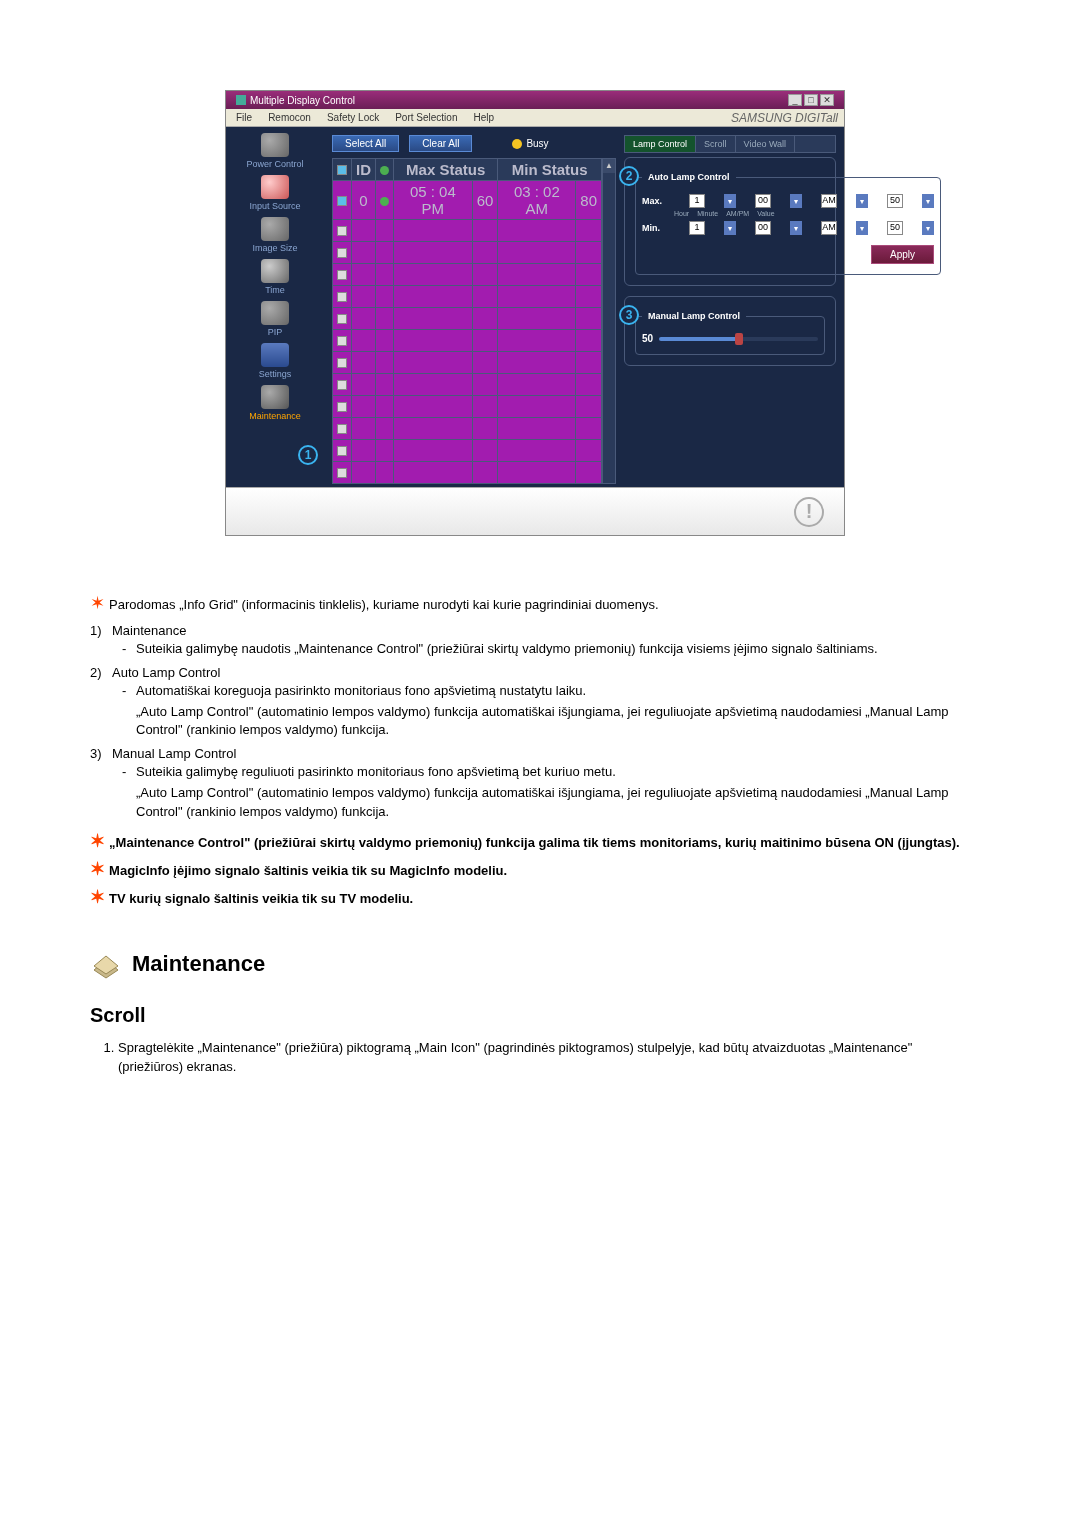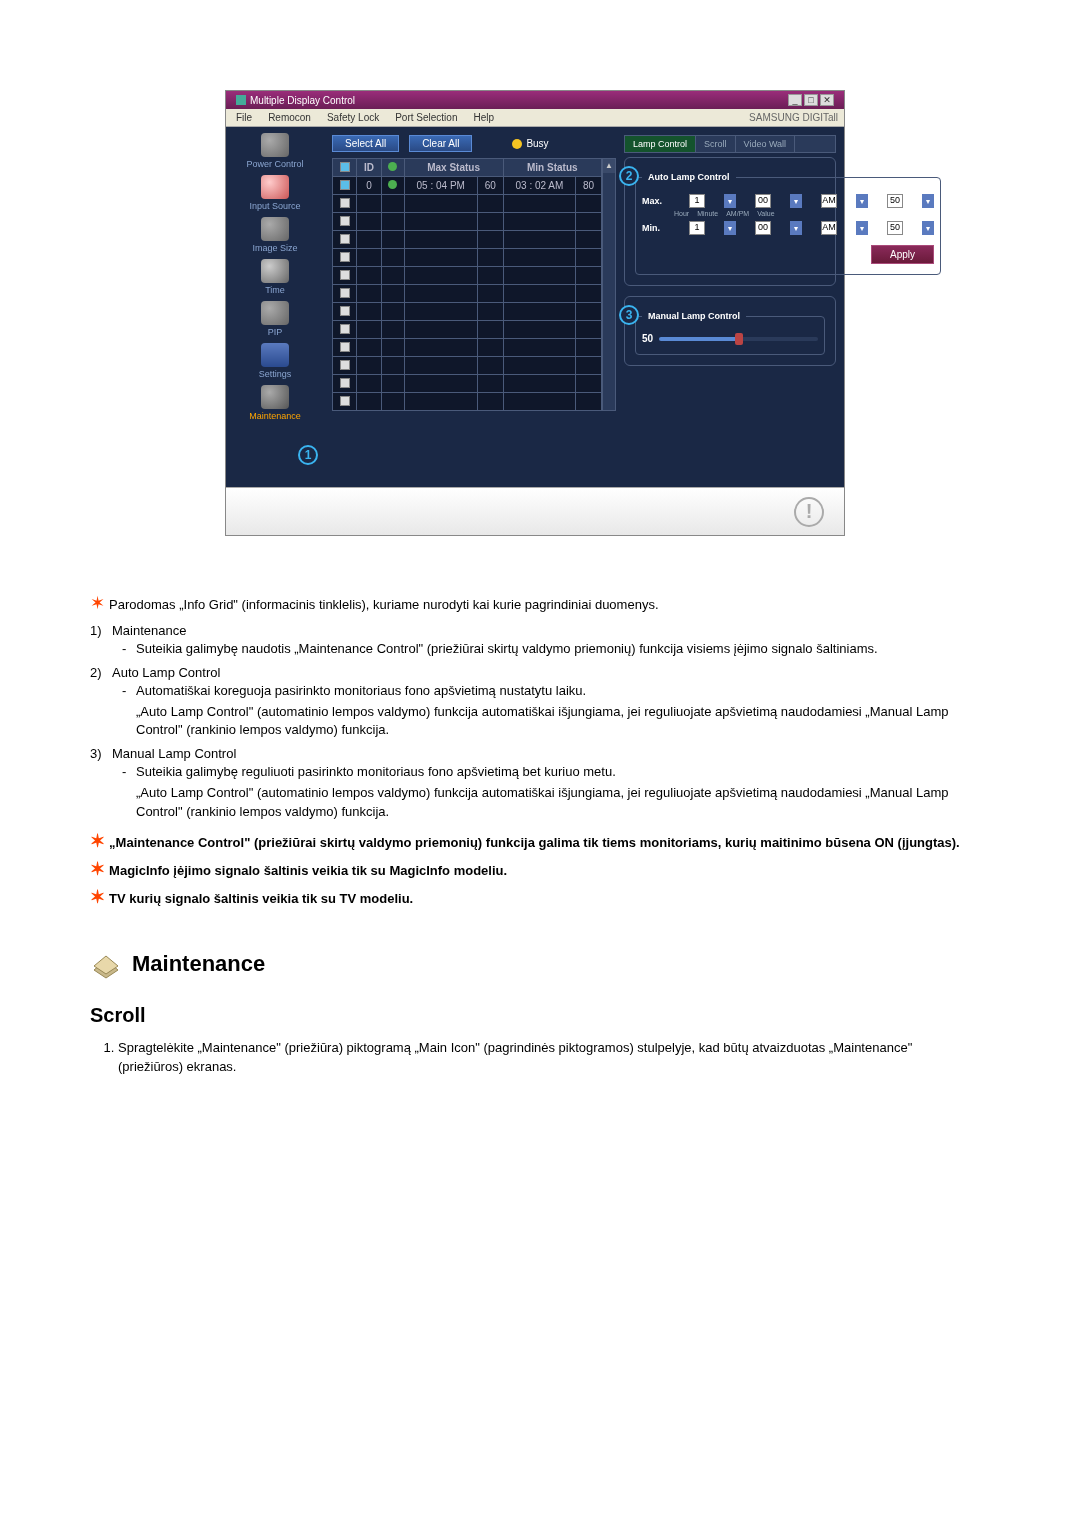--- a/index.html
+++ b/index.html
@@ -8,38 +8,38 @@
 .screenshot-wrap{display:flex;justify-content:center;margin-bottom:60px}
 .screenshot{width:620px;border:1px solid #888;background:#fff;font-size:10px;color:#333}
 .titlebar{background:linear-gradient(#9a2d7a,#6b1e56);color:#fff;padding:2px 10px;display:flex;align-items:center;justify-content:space-between;height:18px}
 .titlebar-left{display:flex;align-items:center;gap:4px}
 .titlebar svg{width:10px;height:10px}
 .title-controls{display:flex;gap:2px}
 .title-controls span{width:14px;height:12px;background:#ddd;border:1px solid #999;display:flex;align-items:center;justify-content:center;font-size:9px;color:#333}
 .menubar{background:#ece9d8;border-bottom:1px solid #aaa;padding:2px 6px;display:flex;align-items:center;justify-content:space-between;height:18px}
 .menubar-items{display:flex;gap:8px;font-size:10px}
 .menubar-items span{padding:1px 4px}
-.brand{font-size:10px;color:#666;}
+.brand{font-size:12px;color:#666;font-style:italic}
 .main-area{display:flex;background:#1a2845;height:360px}
 .sidebar{width:100px;background:#1a2845;padding:6px 4px;display:flex;flex-direction:column;gap:6px;align-items:center;position:relative}
 .sb-item{color:#8aa5d0;font-size:9px;text-align:center;display:flex;flex-direction:column;align-items:center;gap:2px}
 .sb-item.active{color:#ffa500}
 .sb-icon{width:28px;height:24px;background:radial-gradient(circle at 30% 30%,#aaa,#666);border-radius:4px;display:flex;align-items:center;justify-content:center}
 .sb-item:nth-child(2) .sb-icon{background:radial-gradient(circle at 30% 30%,#fcc,#c55)}
 .sb-item:nth-child(4) .sb-icon{background:radial-gradient(circle at 30% 30%,#ccc,#666)}
 .sb-item:nth-child(6) .sb-icon{background:linear-gradient(#5a7abf,#2a4a8f)}
 .sb-item:nth-child(7) .sb-icon{background:radial-gradient(circle at 30% 30%,#aaa,#555)}
 .badge-1{position:absolute;bottom:22px;left:72px;width:20px;height:20px;border:2px solid #3ab4f0;border-radius:50%;color:#3ab4f0;font-weight:bold;display:flex;align-items:center;justify-content:center;font-size:12px;background:#1a2845}
 .center{flex:1;padding:8px;background:#1a2845;display:flex;flex-direction:column}
 .top-btns{display:flex;gap:10px;align-items:center;margin-bottom:6px}
 .btn-xp{background:linear-gradient(#3a6ab5,#2a4a85);color:#fff;border:1px solid #5a8ad5;padding:2px 12px;font-size:10px}
 .busy-wrap{display:flex;align-items:center;gap:4px;margin-left:30px}
 .busy-dot{width:10px;height:10px;background:#f5c423;border-radius:50%}
 .busy-txt{color:#fff;font-size:10px}
-.grid-table{width:270px;border-collapse:collapse;background:#0f172a;color:#bbc;font-size:10px}
+.grid-table{width:270px;border-collapse:collapse;background:#a21caf;color:#bbc;font-size:15px}
 .grid-table th,.grid-table td{border:1px solid #4a5a7a;padding:2px 4px;height:18px;text-align:center}
 .grid-table th{background:#2a3a5a}
 .chk{width:10px;height:10px;border:1px solid #888;display:inline-block;background:#ddd}
 .chk.on{background:#5bbde8}
 .stat-on{width:9px;height:9px;background:#4caf50;border-radius:50%;display:inline-block}
 .grid-wrap{display:flex}
 .scrollbar{width:14px;background:#2a3a5a;border:1px solid #4a5a7a;margin-left:0;display:flex;flex-direction:column}
 .scrollbar .up{height:14px;background:#3a4a6a;color:#ccc;text-align:center;font-size:8px;line-height:14px}
 .scrollbar .track{flex:1}
 .right-panel{width:220px;padding:8px 8px 0 0;background:#1a2845}

